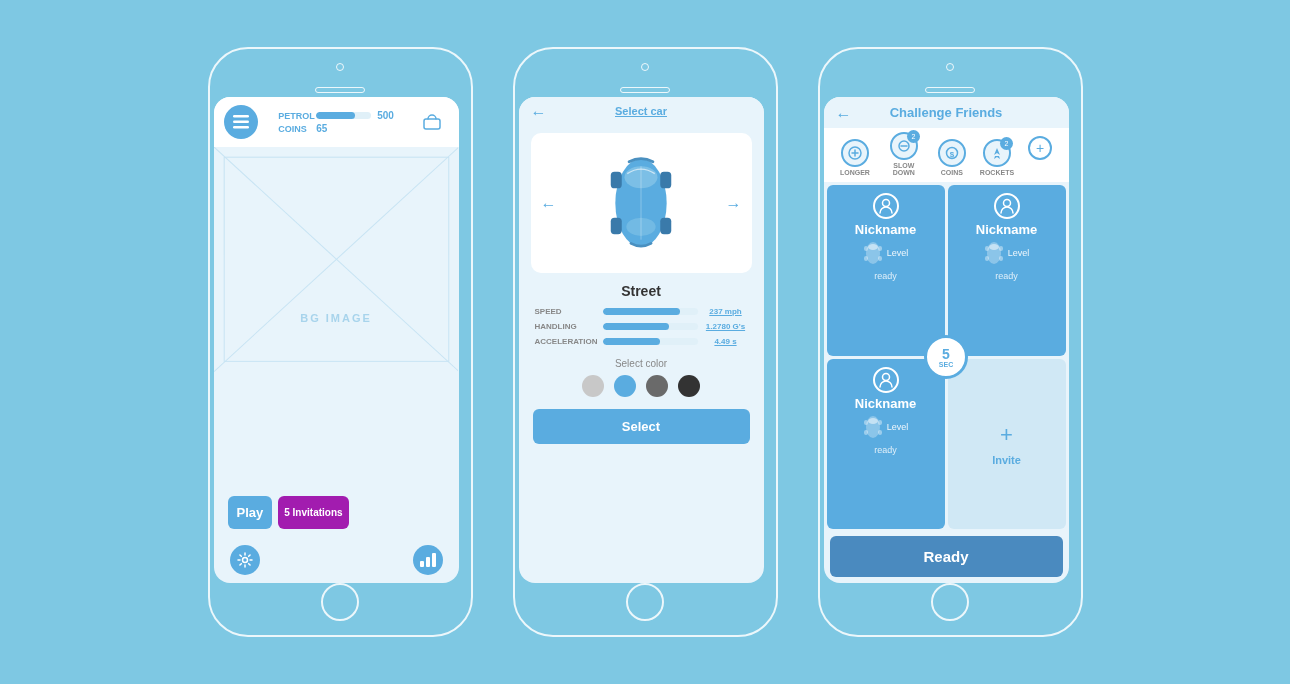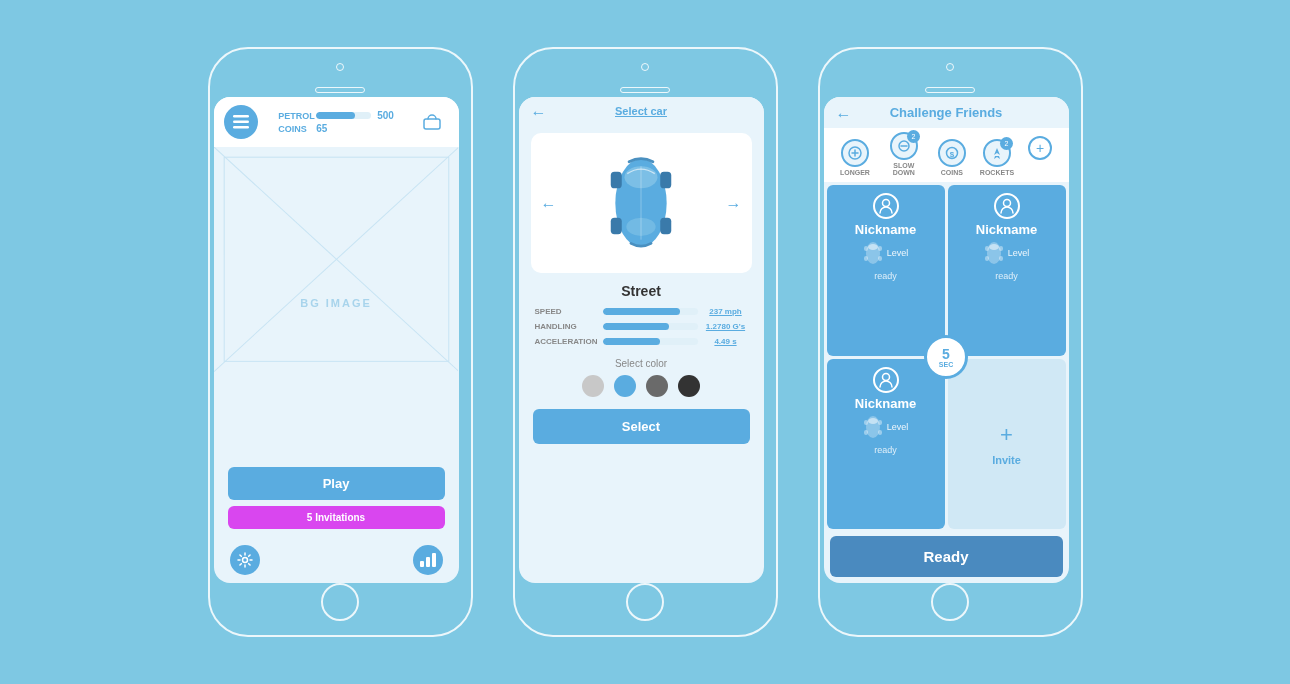--- a/index.html
+++ b/index.html
@@ -148,36 +148,36 @@
     }
     .p1-bg-text {
       font-size: 11px;
       color: #a8d4ec;
       font-weight: 600;
       letter-spacing: 2px;
     }
     .p1-footer {
       padding: 8px 14px 10px;
       display: flex;
-      flex-direction: column;
+      flex-direction: row;
       gap: 6px;
     }
     .p1-play-btn {
       background: #5aace0;
       color: white;
       border: none;
       border-radius: 6px;
       padding: 9px;
       font-size: 13px;
       font-weight: 600;
       text-align: center;
       cursor: pointer;
     }
     .p1-invite-btn {
-      background: #d946ef;
+      background: #a21caf;
       color: white;
       border: none;
       border-radius: 6px;
       padding: 6px;
       font-size: 10px;
       font-weight: 600;
       text-align: center;
       cursor: pointer;
     }
     .p1-bottom-bar {

